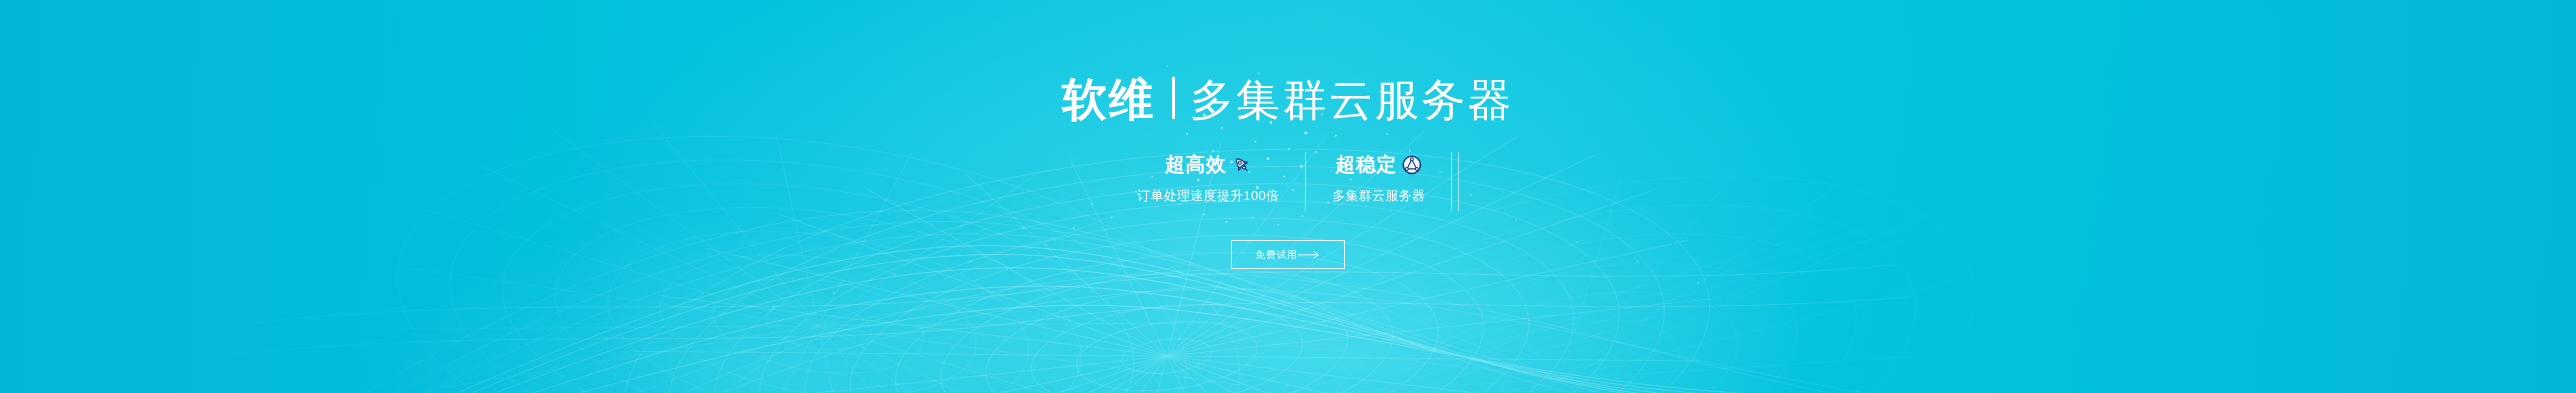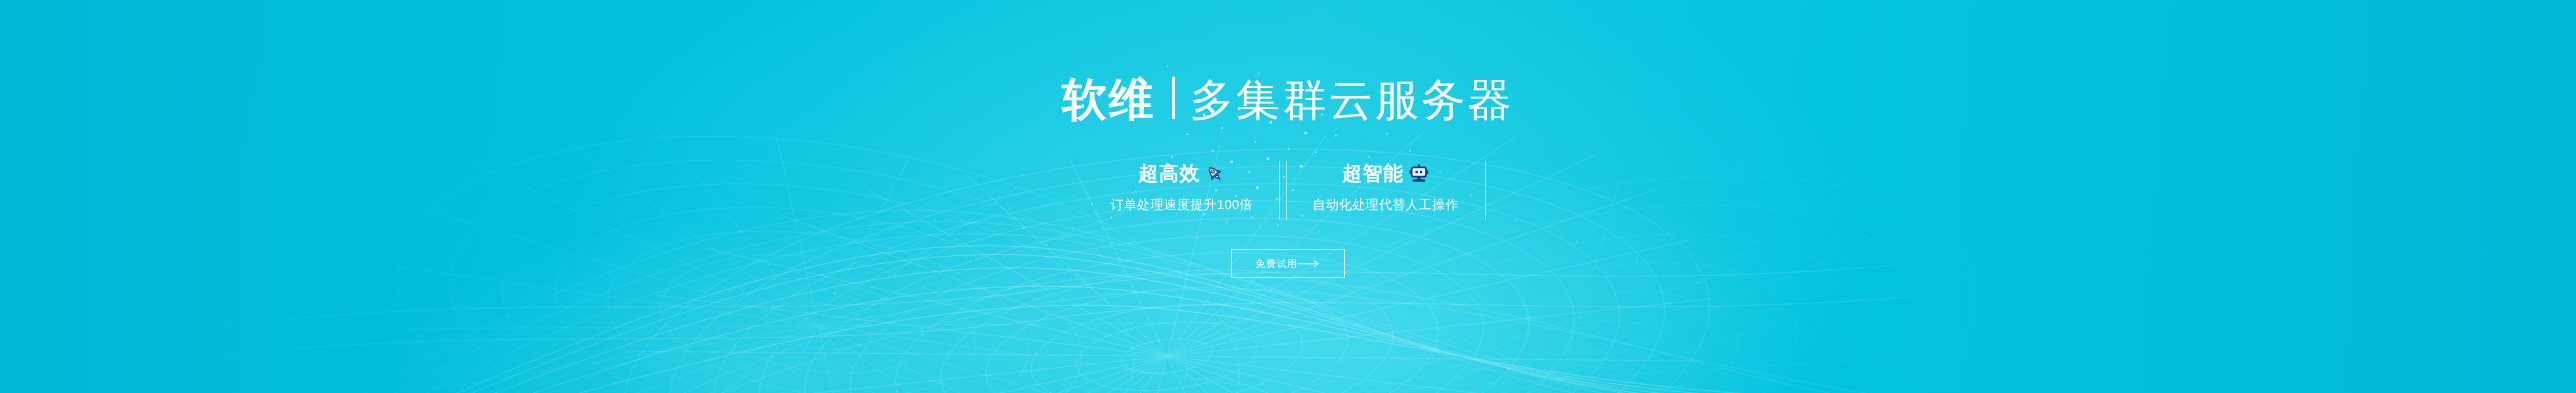--- a/index.html
+++ b/index.html
@@ -68,21 +68,21 @@
     margin: 0 15px 0 16.7px;
     transform: translateY(3.8px);
   }
   .headline-tag {
     font-size: 44px;
     font-weight: 400;
     letter-spacing: 2.3px;
   }
 
   .features {
-    margin-top: 39px;
+    margin-top: 30px;
     display: flex;
     align-items: stretch;
     justify-content: center;
   }
   .feature {
     padding: 0 23px;
     display: flex;
     flex-direction: column;
     align-items: center;
   }
@@ -401,43 +401,38 @@
                 <path d="M13 19.8 L13 23.4" stroke="#1b3a7a" stroke-width="1.5" stroke-linecap="round"></path>
               </g>
             </svg>
           </span>
         </div>
         <div class="feature-sub">订单处理速度提升100倍</div>
       </div>
 
       <div class="divider"></div>
 
-
-      <div class="divider"></div>
-
       <div class="feature">
         <div class="feature-head">
-          <span class="feature-title">超智能</span>
+          <span class="feature-title">超稳定</span>
           <span class="feature-icon">
             <svg width="19.7" height="19.7" viewBox="0 0 26 26" xmlns="http://www.w3.org/2000/svg">
-              <path d="M13 1.4 L13 4.2" stroke="#1b3a7a" stroke-width="1.6" stroke-linecap="round"></path>
-              <circle cx="13" cy="1.6" r="1.3" fill="#1b3a7a"></circle>
-              <rect x="3.6" y="4.4" width="18.8" height="12.4" rx="2.6" fill="#ffffff" stroke="#1b3a7a" stroke-width="2.3"></rect>
-              <rect x="6.6" y="7.2" width="12.8" height="6.9" rx="1.4" fill="#d7e9f7"></rect>
-              <circle cx="10.1" cy="10.6" r="1.7" fill="#1b3a7a"></circle>
-              <circle cx="15.9" cy="10.6" r="1.7" fill="#1b3a7a"></circle>
-              <rect x="0.6" y="8.2" width="2.3" height="5.2" rx="1.1" fill="#1b3a7a"></rect>
-              <rect x="23.1" y="8.2" width="2.3" height="5.2" rx="1.1" fill="#1b3a7a"></rect>
-              <rect x="10.6" y="16.8" width="4.8" height="3.4" fill="#1b3a7a"></rect>
-              <rect x="4.6" y="20.2" width="16.8" height="3.2" rx="1.4" fill="#1b3a7a"></rect>
+              <circle cx="13" cy="13" r="11.4" fill="#eef8fc" stroke="#1b3a7a" stroke-width="2.1"></circle>
+              <path d="M13 5.8 L19.6 18.4 L6.4 18.4 Z" fill="none" stroke="#1b3a7a" stroke-width="1.5" stroke-linejoin="round"></path>
+              <circle cx="13" cy="5.8" r="1.9" fill="#ffffff" stroke="#1b3a7a" stroke-width="1.4"></circle>
+              <circle cx="6.4" cy="18.4" r="1.9" fill="#ffffff" stroke="#1b3a7a" stroke-width="1.4"></circle>
+              <circle cx="19.6" cy="18.4" r="1.9" fill="#ffffff" stroke="#1b3a7a" stroke-width="1.4"></circle>
             </svg>
           </span>
         </div>
-        <div class="feature-sub">自动化处理代替人工操作</div>
+        <div class="feature-sub">多集群云服务器</div>
       </div>
+
+      <div class="divider"></div>
+
 
       <div class="divider"></div>
 
 
     </div>
 
     <div class="cta-row">
       <button class="cta-button">
         <span class="cta-label">免费试用</span>
         <span class="cta-arrow">

